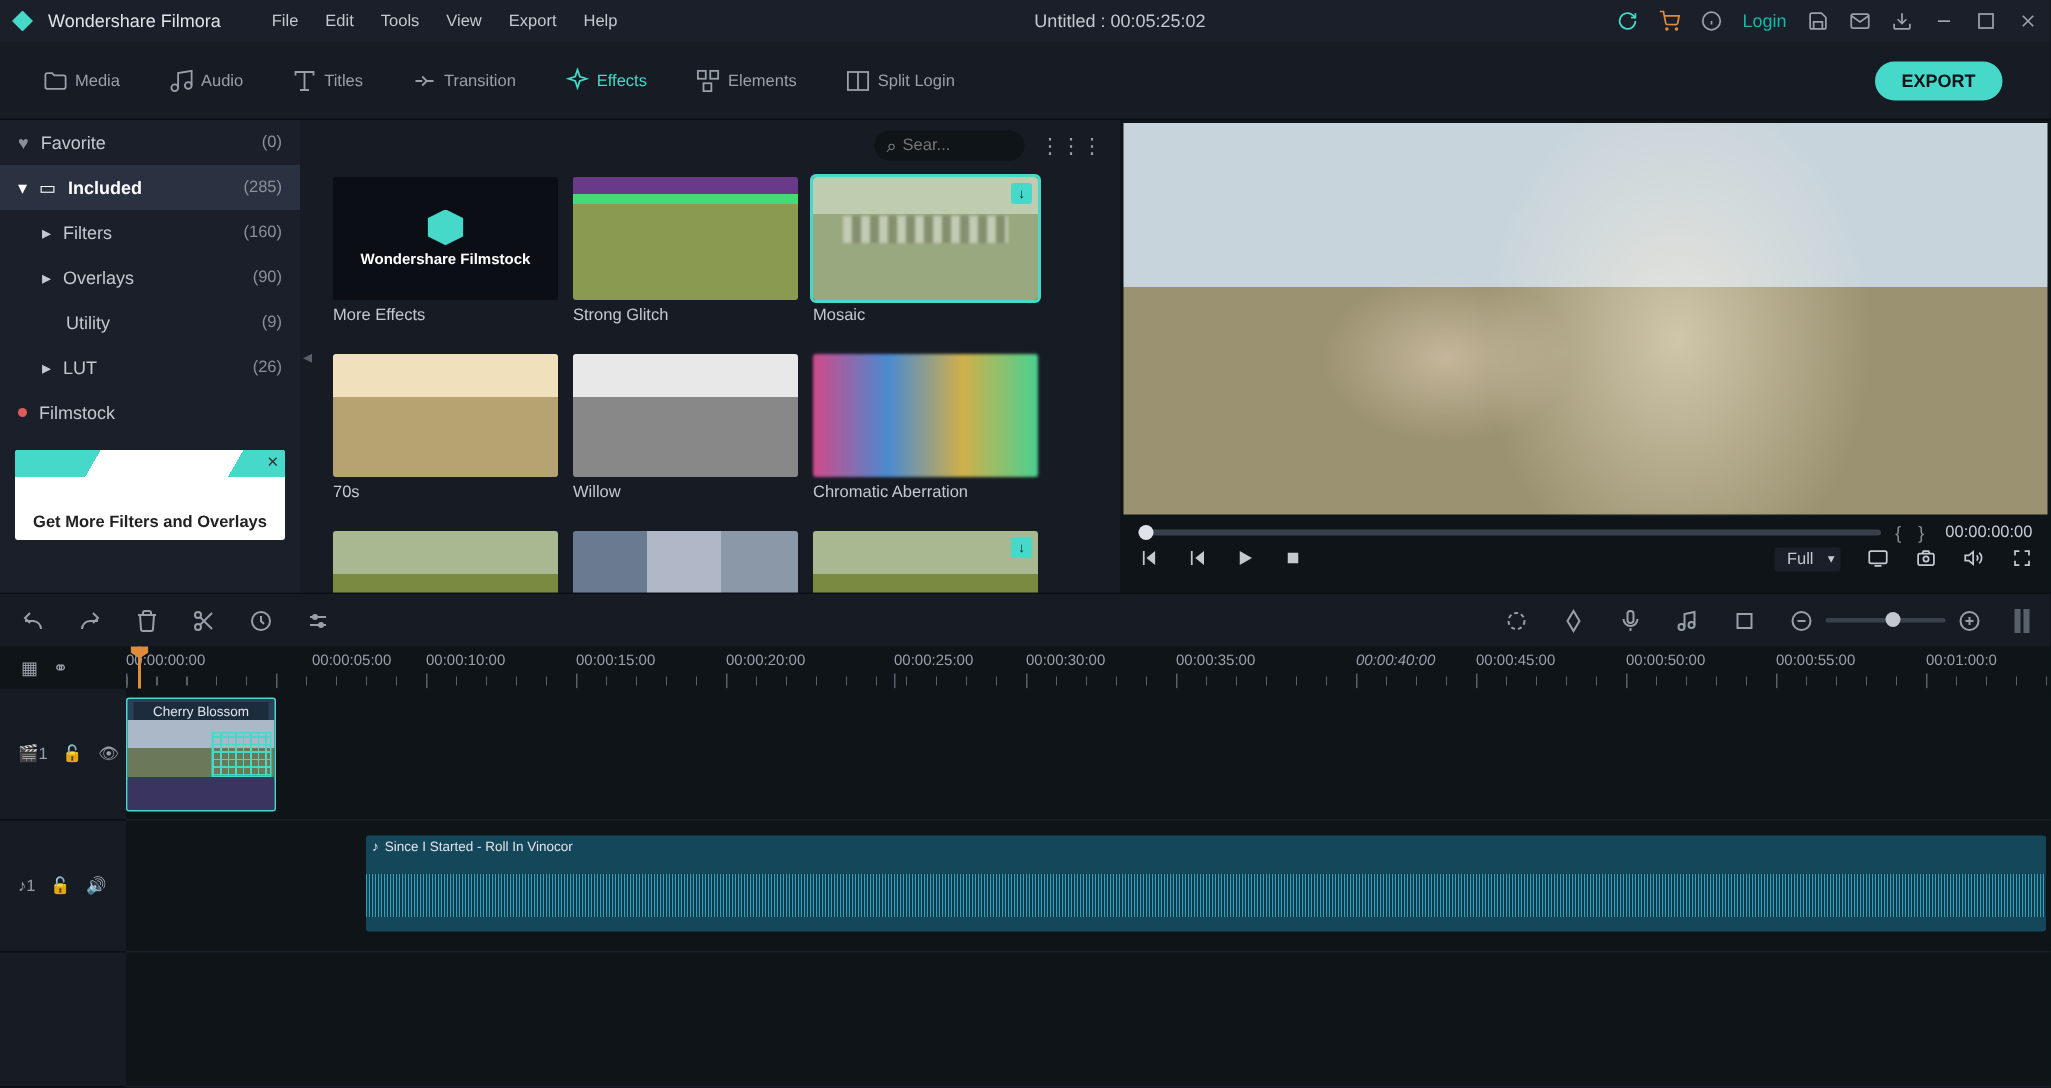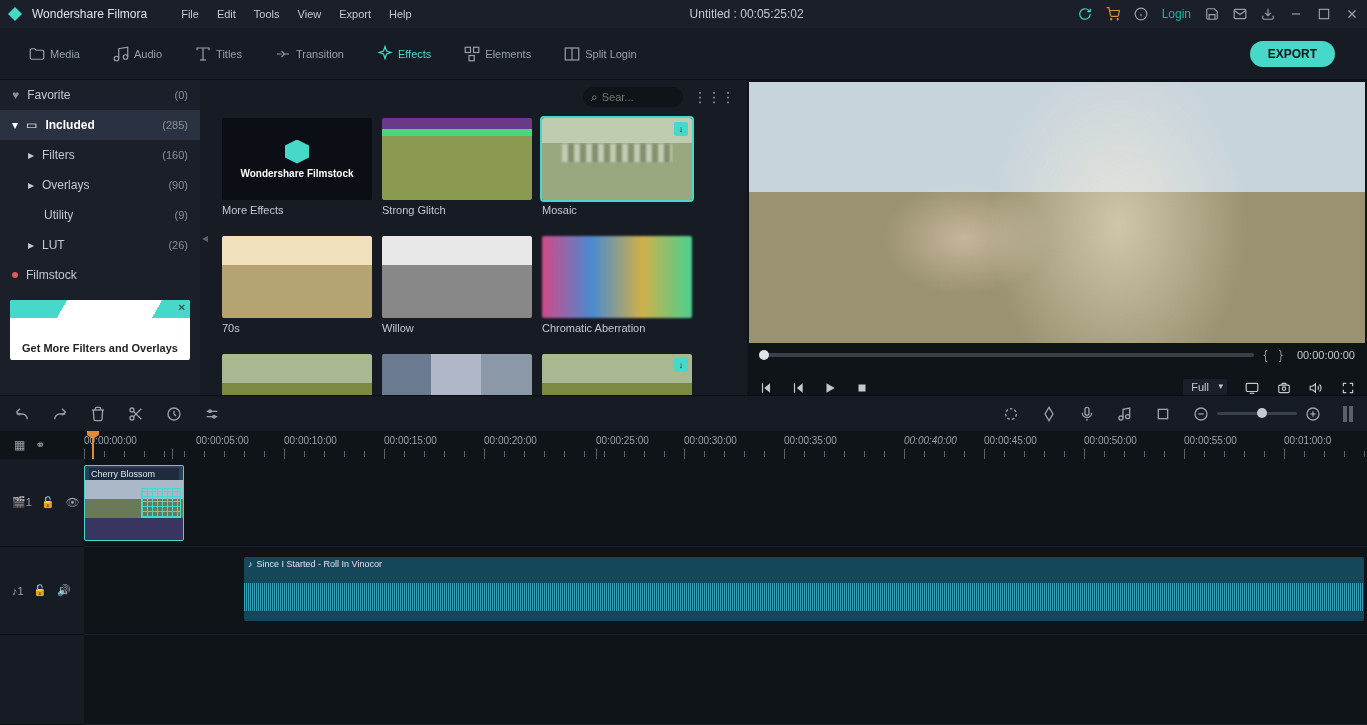--- a/index.html
+++ b/index.html
@@ -72,21 +72,21 @@
 
 
 .preview { width: 620px; background: #0f1419; display: flex; flex-direction: column; }
 .preview .video { flex: 1; background: linear-gradient(180deg, #c8d4dc 0 42%, #9a9270 42% 100%); position: relative; margin: 2px; }
 .preview .video::after { content: ""; position: absolute; inset: 0; background: radial-gradient(ellipse 200px 260px at 60% 55%, rgba(240,230,210,.55), transparent 65%), radial-gradient(ellipse 120px 80px at 35% 60%, rgba(230,210,190,.5), transparent 70%); filter: blur(.6px) contrast(1.1); }
 .preview .scrub { height: 20px; display: flex; align-items: center; padding: 0 12px; gap: 10px; }
 .preview .scrub .bar { flex: 1; height: 4px; background: #3a404a; border-radius: 2px; position: relative; }
 .preview .scrub .bar .knob { position: absolute; left: 0; top: -3px; width: 10px; height: 10px; background: #e0e4ea; border-radius: 50%; }
 .preview .scrub .braces { color: #8a909a; letter-spacing: 4px; }
 .preview .scrub .tc { color: #c4c9d0; font-size: 11px; }
-.preview .controls { height: 30px; display: flex; align-items: flex-end; padding: 0 12px; gap: 18px; }
+.preview .controls { height: 30px; display: flex; align-items: flex-start; padding: 0 12px; gap: 18px; }
 .preview .controls .pbtn { width: 14px; height: 14px; color: #c4c9d0; cursor: pointer; display: flex; align-items: center; justify-content: center; }
 .preview .controls .spacer { flex: 1; }
 .preview .controls .quality { background: #1a1f29; padding: 2px 18px 2px 8px; border-radius: 2px; font-size: 11px; position: relative; cursor: pointer; }
 .preview .controls .quality::after { content: "▾"; position: absolute; right: 4px; top: 2px; font-size: 9px; }
 
 
 .tl-toolbar { height: 36px; background: #161b24; display: flex; align-items: center; padding: 0 14px; gap: 22px; border-top: 1px solid #0b0e14; }
 .tl-toolbar .tbtn { width: 16px; height: 16px; color: #9aa0aa; cursor: pointer; display: flex; align-items: center; justify-content: center; }
 .tl-toolbar .spacer { flex: 1; }
 .tl-toolbar .zoom { display: flex; align-items: center; gap: 8px; }
@@ -107,21 +107,21 @@
 
 
 .tracks { background: #0f1419; height: 266px; display: flex; position: relative; }
 .track-heads { width: 84px; background: #161b24; display: flex; flex-direction: column; }
 .track-head { flex: 0 0 88px; display: flex; align-items: center; gap: 10px; padding-left: 12px; color: #9aa0aa; font-size: 11px; border-bottom: 1px solid #0b0e14; }
 .track-head .thi { cursor: pointer; }
 .track-lanes { flex: 1; position: relative; }
 .lane { height: 88px; border-bottom: 1px solid #1a1f29; position: relative; }
 
 .clip-video { position: absolute; top: 6px; height: 76px; background: #2a4058; border: 1px solid #46d9c9; border-radius: 2px; overflow: hidden; }
-.clip-video .label { position: absolute; top: 2px; left: 4px; right: 4px; font-size: 9px; color: #e0e4ea; background: rgba(0,0,0,.3); padding: 1px 2px; white-space: nowrap; overflow: hidden; }
+.clip-video .label { position: absolute; top: 2px; left: 4px; right: 4px; font-size: 9px; color: #e0e4ea; background: rgba(0,0,0,.3); padding: 1px 2px; white-space: nowrap; overflow: hidden; text-align: center; }
 .clip-video .vthumb { position: absolute; top: 14px; left: 0; right: 0; bottom: 22px; background: linear-gradient(180deg,#aab8c8 0 50%, #6a7a58 50% 100%); filter: blur(.4px); }
 .clip-video .fxstrip { position: absolute; bottom: 0; left: 0; right: 0; height: 20px; background: #3a3460; }
 .clip-video .fxgrid { position: absolute; bottom: 22px; right: 2px; width: 40px; height: 30px; background: repeating-linear-gradient(0deg,#46d9c9 0 1px,transparent 1px 5px), repeating-linear-gradient(90deg,#46d9c9 0 1px,transparent 1px 5px); border: 1px solid #46d9c9; }
 
 .clip-audio { position: absolute; top: 10px; height: 64px; background: #15475a; border-radius: 2px; overflow: hidden; }
 .clip-audio .label { position: absolute; top: 2px; left: 4px; font-size: 9px; color: #e0e4ea; display: flex; align-items: center; gap: 4px; }
 .clip-audio .wave { position: absolute; top: 16px; left: 0; right: 0; bottom: 0; background: repeating-linear-gradient(90deg, #3ab0c9 0 1px, transparent 1px 2px); mask: linear-gradient(180deg, transparent 0 20%, #000 20% 80%, transparent 80% 100%); opacity: .85; }
 .clip-audio .wave::after { content: ""; position: absolute; inset: 0; background: repeating-linear-gradient(90deg, transparent 0 3px, rgba(0,0,0,.2) 3px 4px); }
 
 svg { width: 100%; height: 100%; }
@@ -539,21 +539,21 @@
 
 <div class="ruler-row">
   <div class="rhead">
     <span style="cursor:pointer">▦</span>
     <span style="cursor:pointer">⚭</span>
   </div>
   <div class="ruler" id="ruler">
     <div class="minors"></div>
     <div class="playhead" id="playhead" style="height: 294px; left: 8px;"></div>
   <div class="tick-major" style="left: 0px;">00:00:00:00</div>
-      <div class="tick-major" style="left: 88px; padding-left: 24px;">00:00:05:00</div>
+      <div class="tick-major" style="left: 100px; padding-left: 24px;">00:00:05:00</div>
       <div class="tick-major" style="left: 200px;">00:00:10:00</div>
       <div class="tick-major" style="left: 300px;">00:00:15:00</div>
       <div class="tick-major" style="left: 400px;">00:00:20:00</div>
       <div class="tick-major" style="left: 500px; margin-left: 12px;">00:00:25:00</div>
       <div class="tick-major" style="left: 600px;">00:00:30:00</div>
       <div class="tick-major" style="left: 700px;">00:00:35:00</div>
       <div class="tick-major" style="left: 820px; font-style: italic;">00:00:40:00</div>
       <div class="tick-major" style="left: 900px;">00:00:45:00</div>
       <div class="tick-major" style="left: 1000px;">00:00:50:00</div>
       <div class="tick-major" style="left: 1100px;">00:00:55:00</div>

